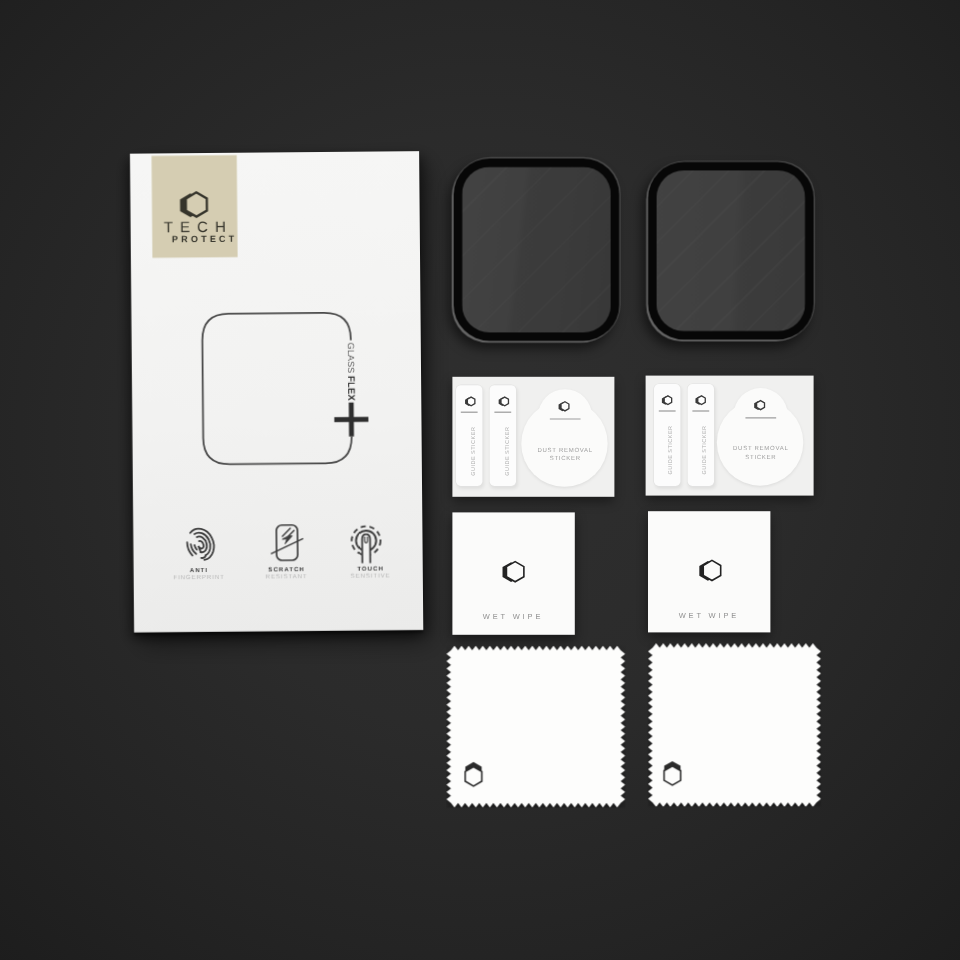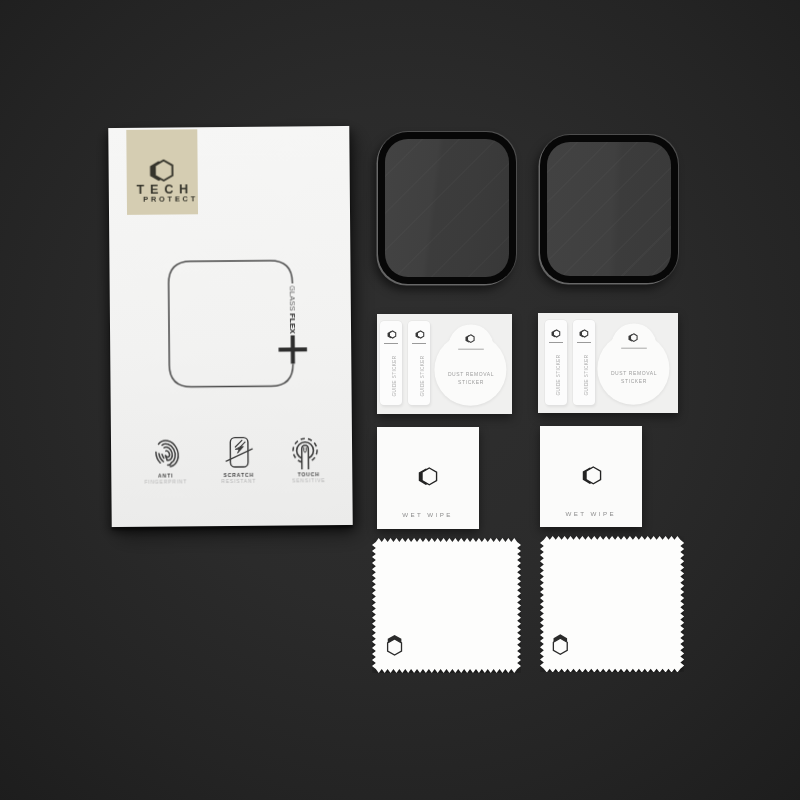--- a/index.html
+++ b/index.html
@@ -17,21 +17,21 @@
      box-shadow:-4px 5px 9px rgba(0,0,0,0.32), 3px 4px 9px rgba(0,0,0,0.38), 0 3px 2px rgba(0,0,0,0.45), 6px 10px 20px rgba(0,0,0,0.42);">
 
   <div class="abs" style="left:18px; top:2px; width:71px; height:85px; background:#d5cdb2;"></div>
 
   <svg class="abs" style="left:18px; top:3px;" width="71" height="84" viewBox="0 0 71 84">
     <polygon points="32.00,30.50 40.57,35.45 40.57,45.35 32.00,50.30 23.43,45.35 23.43,35.45" fill="#35342b"></polygon>
       <polygon points="37.00,29.80 45.75,34.85 45.75,44.95 37.00,50.00 28.25,44.95 28.25,34.85" fill="#d5cdb2" stroke="#35342b" stroke-width="1.9"></polygon>
   </svg>
 
   <div class="abs" style="left:18px; top:56.1px; width:71px; line-height:1; text-align:center; color:#35342b;
-       font-size:12.5px; font-weight:700; letter-spacing:5.9px; text-indent:5.9px;">TECH</div>
+       font-size:12.5px; font-weight:400; letter-spacing:5.9px; text-indent:5.9px;">TECH</div>
 
   <div class="abs" style="left:18px; top:67.5px; width:71px; line-height:1; text-align:right; color:#35342b;
        font-size:7.5px; font-weight:700; letter-spacing:2.7px; text-indent:2.7px;">PROTECT</div>
 
   <svg class="abs" style="left:52px; top:127px;" width="150" height="142" viewBox="0 0 150 142">
     <path d="M 130.7 30 L 130.7 29 Q 130.7 7 108.7 7 L 29 7 Q 7 7 7 29 L 7 110.4 Q 7 132.4 29 132.4 L 108.7 132.4 Q 130.7 132.4 130.7 110.4 L 130.7 111.5" fill="none" stroke="#4a4a4a" stroke-width="1.5"></path>
 
     <g stroke="#2e2e2e" stroke-width="4.1">
       <line x1="116.4" y1="96.1" x2="144.8" y2="96.1"></line>
       <line x1="130.6" y1="81.9" x2="130.6" y2="110.3"></line>

